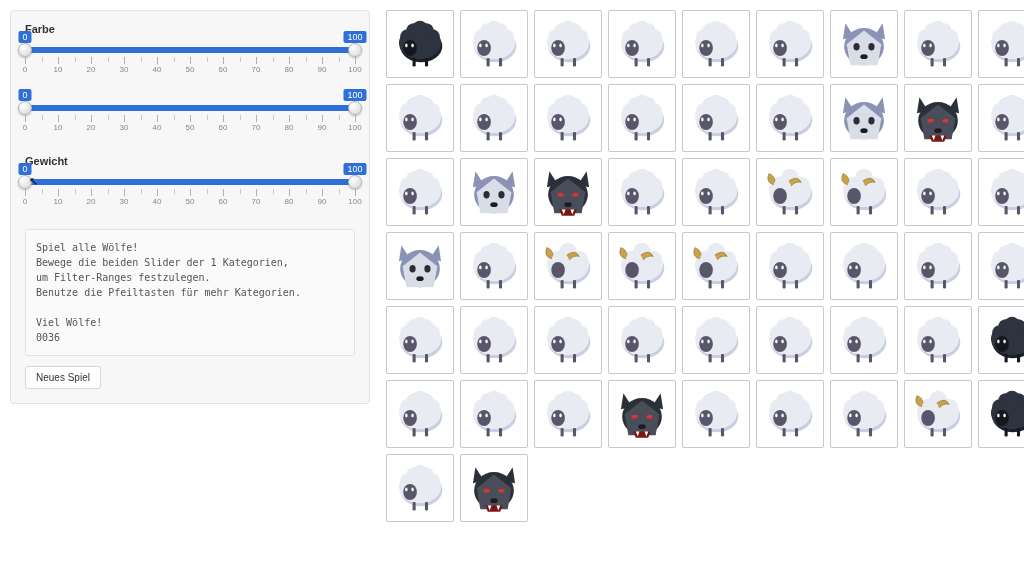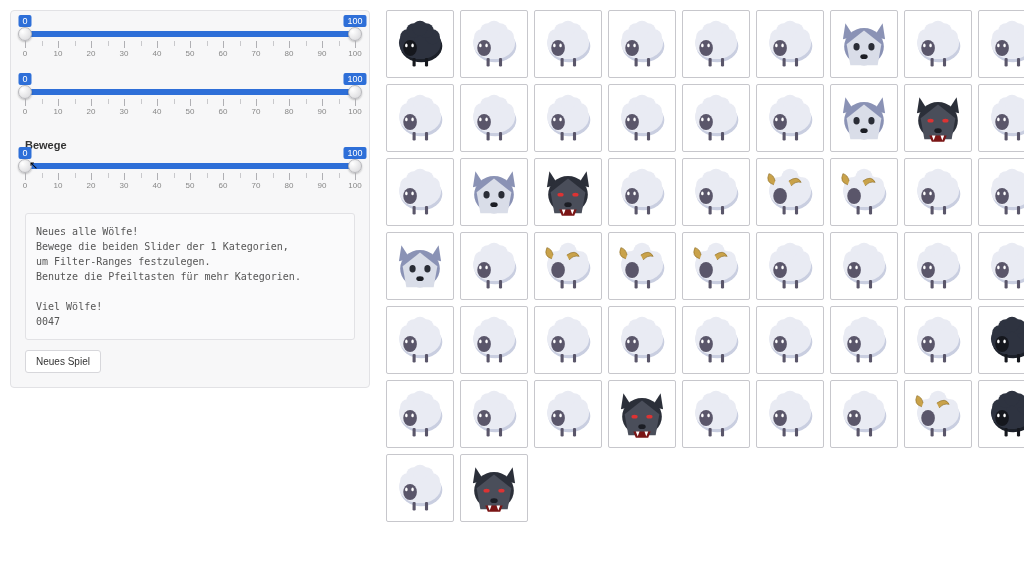--- a/index.html
+++ b/index.html
@@ -132,20 +132,21 @@
   }
 </style>
 </head>
 <body>
 
 <div class="app">
 
   <div class="panel">
     <div id="sliders">
         <div class="slider-group">
+          <div class="slider-label">Farbe</div>
           <div class="slider-box">
             <div class="slider-track"></div>
             <div class="slider-val" style="left: 0%;">0</div>
             <div class="slider-val" style="left: 100%;">100</div>
             <div class="slider-thumb" style="left: 0%;"></div>
             <div class="slider-thumb" style="left: 100%;"></div>
             <div class="ticks">
               <div class="tick major" style="left: 0%;"></div>
               <div class="tick" style="left: 5%;"></div>
               <div class="tick major" style="left: 10%;"></div>
@@ -222,21 +223,21 @@
               <div class="tick-label" style="left: 50%;">50</div>
               <div class="tick-label" style="left: 60%;">60</div>
               <div class="tick-label" style="left: 70%;">70</div>
               <div class="tick-label" style="left: 80%;">80</div>
               <div class="tick-label" style="left: 90%;">90</div>
               <div class="tick-label" style="left: 100%;">100</div>
             </div>
           </div>
         </div>
         <div class="slider-group">
-          <div class="slider-label">Bewege</div>
+          <div class="slider-label">Gewicht</div>
           <div class="slider-box">
             <div class="slider-track"></div>
             <div class="slider-val" style="left: 0%;">0</div>
             <div class="slider-val" style="left: 100%;">100</div>
             <div class="slider-thumb" style="left: 0%;"></div>
             <div class="slider-thumb" style="left: 100%;"></div>
             <div class="cursor-arrow">↖</div>
             <div class="ticks">
               <div class="tick major" style="left: 0%;"></div>
               <div class="tick" style="left: 5%;"></div>
@@ -270,27 +271,27 @@
               <div class="tick-label" style="left: 60%;">60</div>
               <div class="tick-label" style="left: 70%;">70</div>
               <div class="tick-label" style="left: 80%;">80</div>
               <div class="tick-label" style="left: 90%;">90</div>
               <div class="tick-label" style="left: 100%;">100</div>
             </div>
           </div>
         </div>
       </div>
 
-    <div class="instr"><span>Neues alle Wölfe!</span>
+    <div class="instr"><span>Spiel alle Wölfe!</span>
 <span>Bewege die beiden Slider der 1 Kategorien,</span>
 <span>um Filter-Ranges festzulegen.</span>
 <span>Benutze die Pfeiltasten für mehr Kategorien.</span>
 
 <span>Viel Wölfe!</span>
-<span>0047</span></div>
+<span>0036</span></div>
 
     <button class="btn">Neues Spiel</button>
   </div>
 
   <div class="grid" id="grid">
       <div class="card" style="grid-area: 1 / 1;">
         <span><svg viewBox="0 0 100 100">
             <ellipse cx="52" cy="55" rx="34" ry="26" fill="#1c2029"></ellipse>
             <ellipse cx="50" cy="50" rx="34" ry="26" fill="#2e3340"></ellipse>
             <circle cx="30" cy="40" r="12" fill="#2e3340"></circle>

